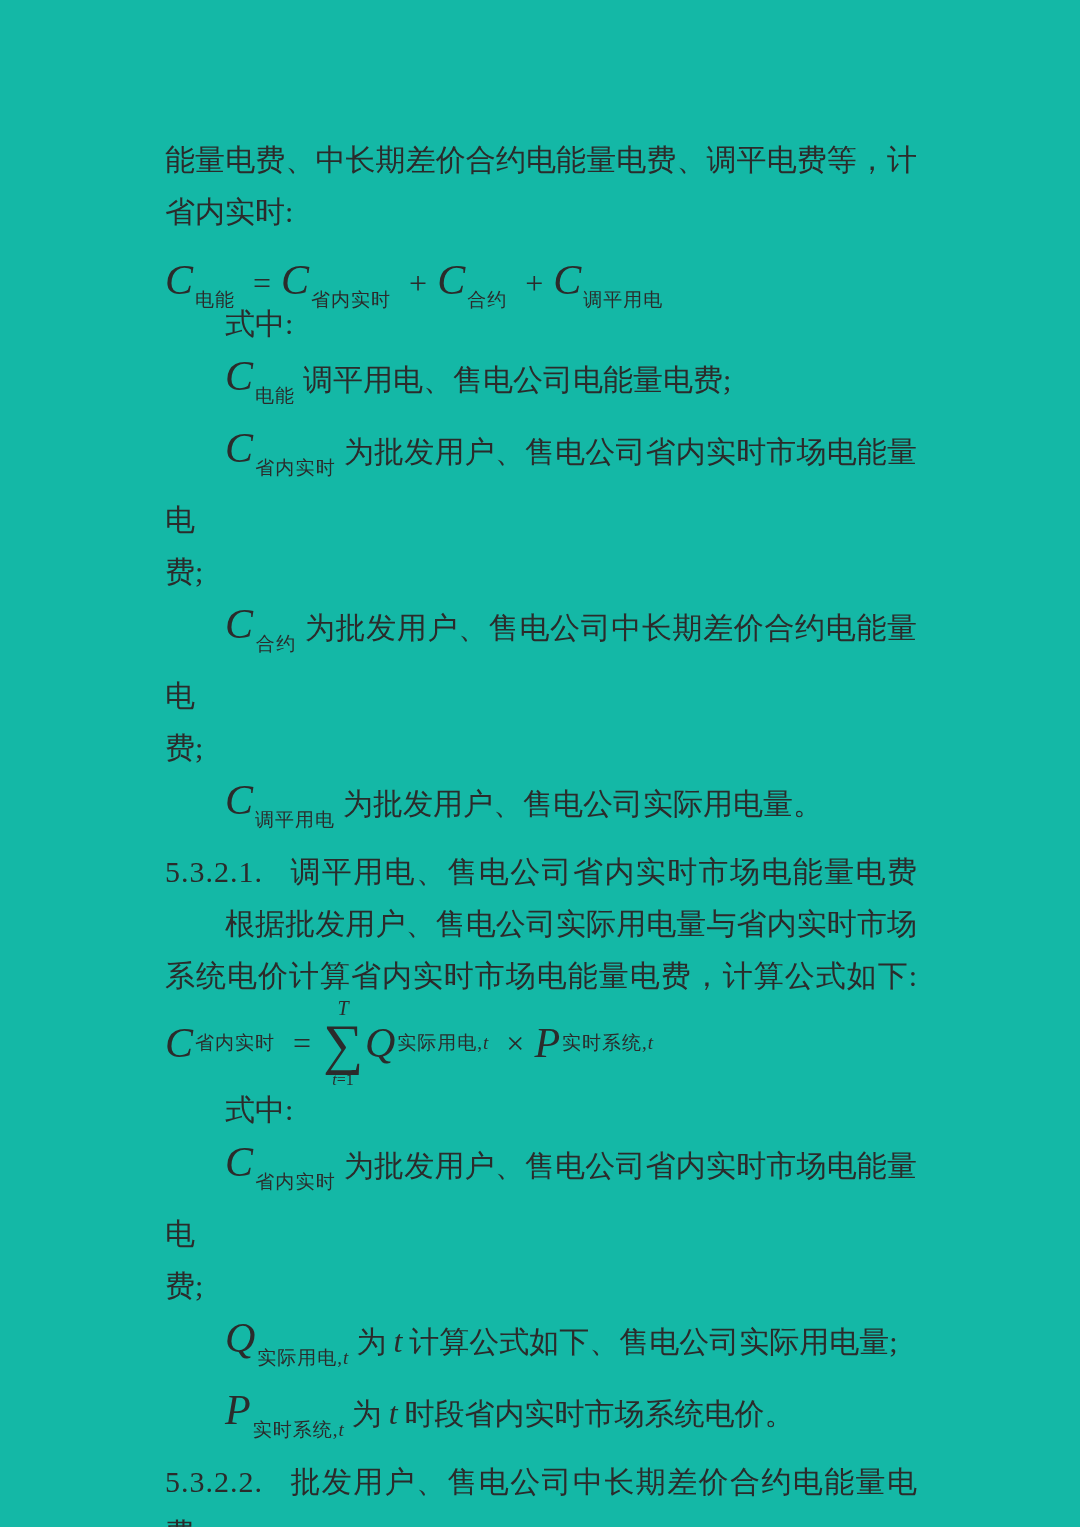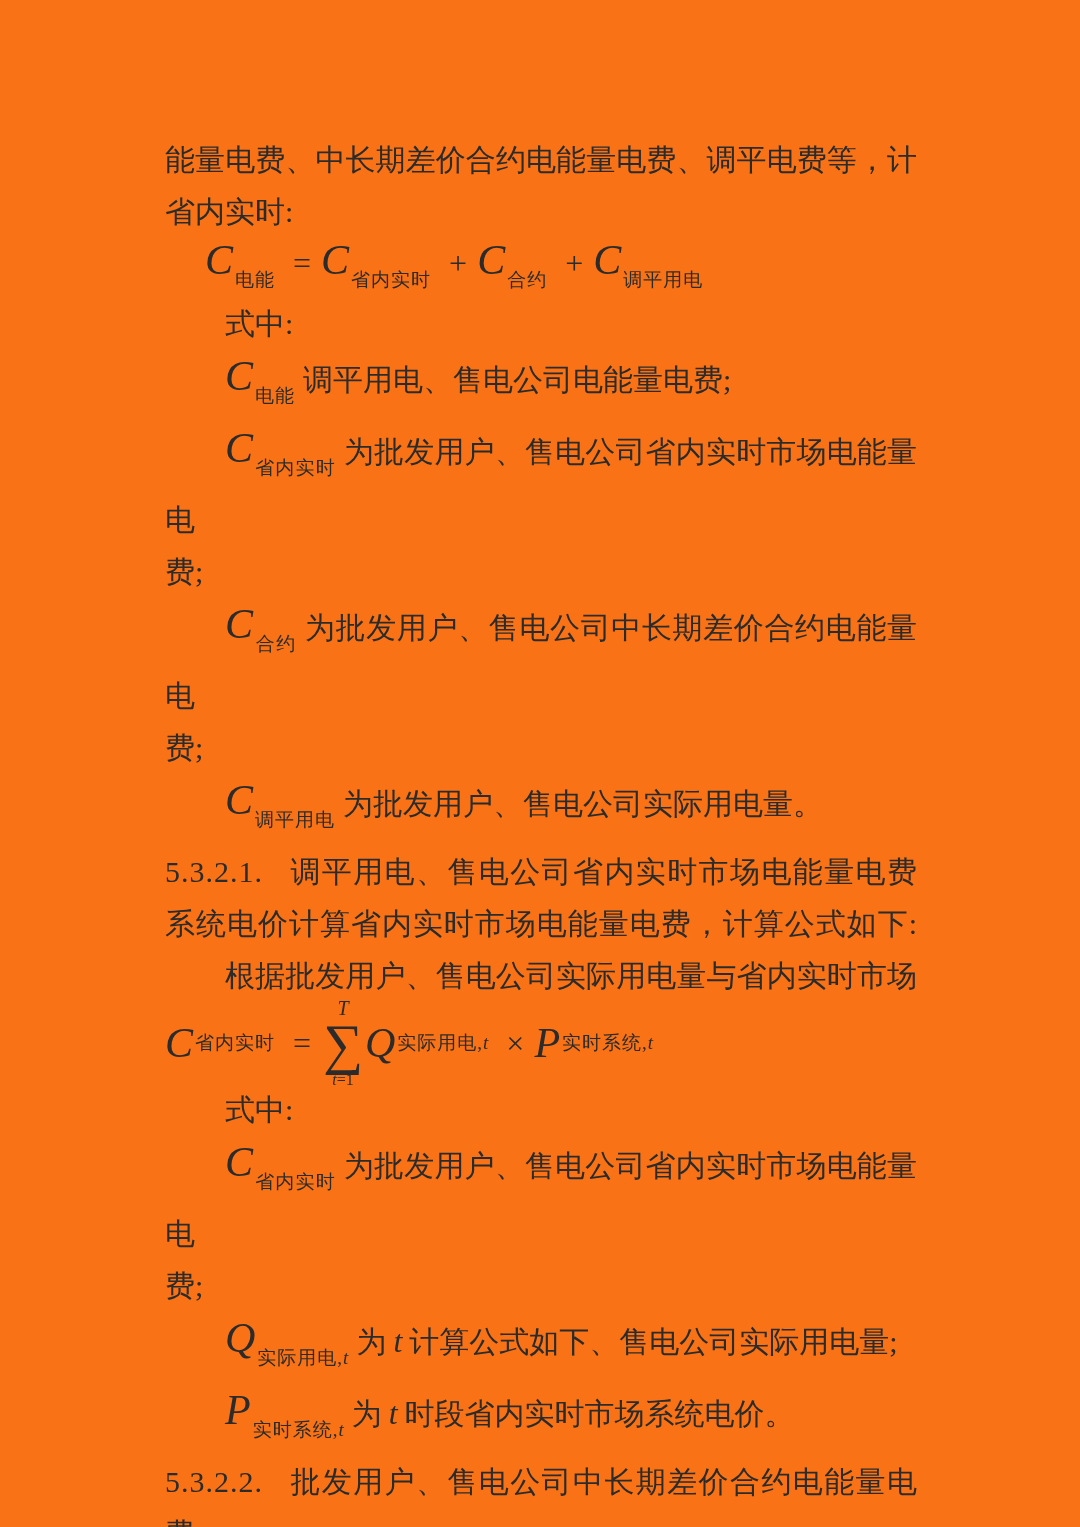--- a/index.html
+++ b/index.html
@@ -1,20 +1,20 @@
 <!DOCTYPE html>
 <html><head>
 <meta charset="utf-8">
 <style>
   html,body { margin:0; padding:0; }
   .page {
     position: relative;
     width: 1080px;
     height: 1527px;
-    background: #f97316;
+    background: #14b8a6;
     color: #2b2b2b;
     font-family: "Liberation Serif", "DejaVu Serif", serif;
     overflow: hidden;
   }
   .content {
     padding: 134px 163px 0 165px;
   }
   .line {
     font-size: 30px;
     line-height: 52px;
@@ -45,21 +45,21 @@
   .fsub .it { font-style: italic; letter-spacing: 0; }
   .op {
     font-size: 32px;
     margin: 0 10px;
   }
   .tvar {
     font-style: italic;
     font-size: 32px;
     margin: 0 7px;
   }
-  .formula-line { line-height: 44px; height: 60px; margin-left: 40px; }
+  .formula-line { line-height: 84px; height: 60px; }
   .formula-sum {
     height: 82px;
     display: flex;
     align-items: center;
     line-height: normal;
   }
   .sum {
     display: inline-flex;
     flex-direction: column;
     align-items: center;
@@ -103,22 +103,22 @@
     </div>
     <div class="line">费;</div>
 
     <div class="line indent">
       <span class="var">C</span><span class="fsub">调平用电</span><span>为批发用户、售电公司实际用电量。</span>
     </div>
 
     <div class="line fill">
       <span class="sect-num">5.3.2.1.</span><span class="head-gap"></span><span>调平用电、售电公司省内实时市场电能量电费</span>
     </div>
+    <div class="line indent fill">根据批发用户、售电公司实际用电量与省内实时市场</div>
     <div class="line fill">系统电价计算省内实时市场电能量电费，计算公式如下:</div>
-    <div class="line indent fill">根据批发用户、售电公司实际用电量与省内实时市场</div>
 
     <div class="formula-sum">
       <span class="var">C</span>
         <span class="fsub">省内实时</span>
         <span class="op">=</span>
         <span class="sum">
           <span class="sum-top">T</span>
           <span class="sigma">∑</span>
           <span class="sum-bot"><span class="it">t</span><span>=1</span></span>
         </span>

